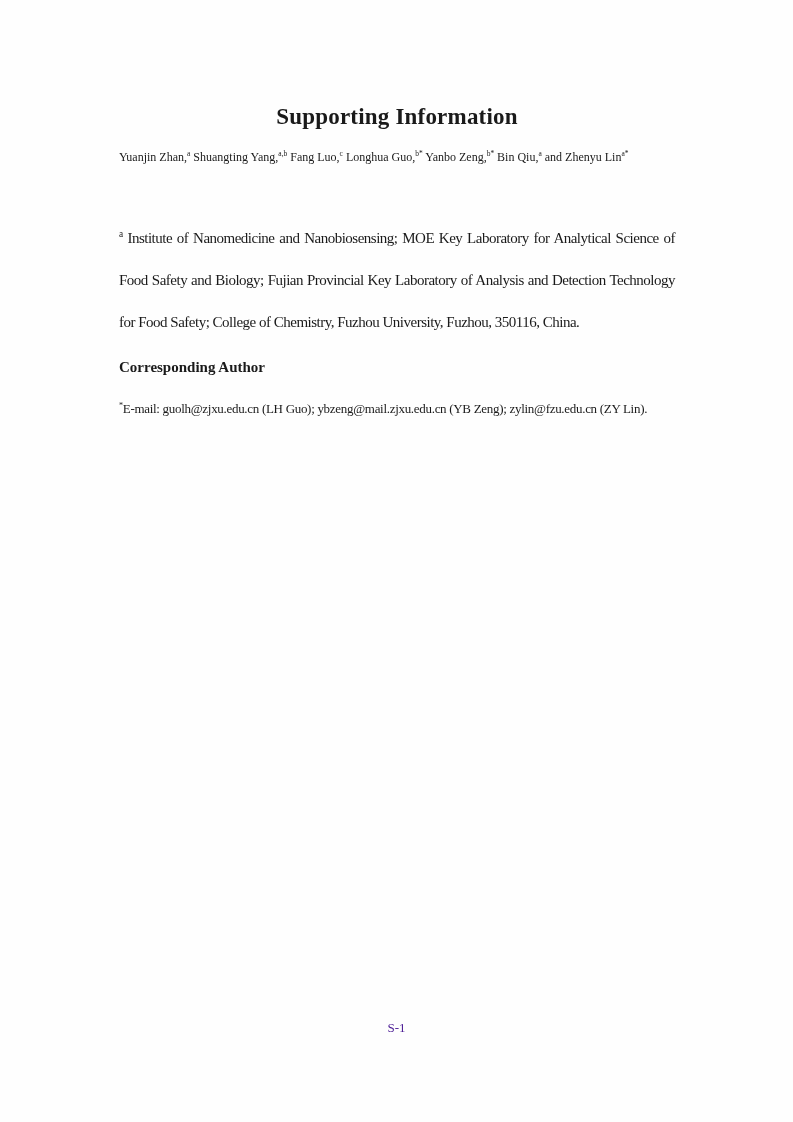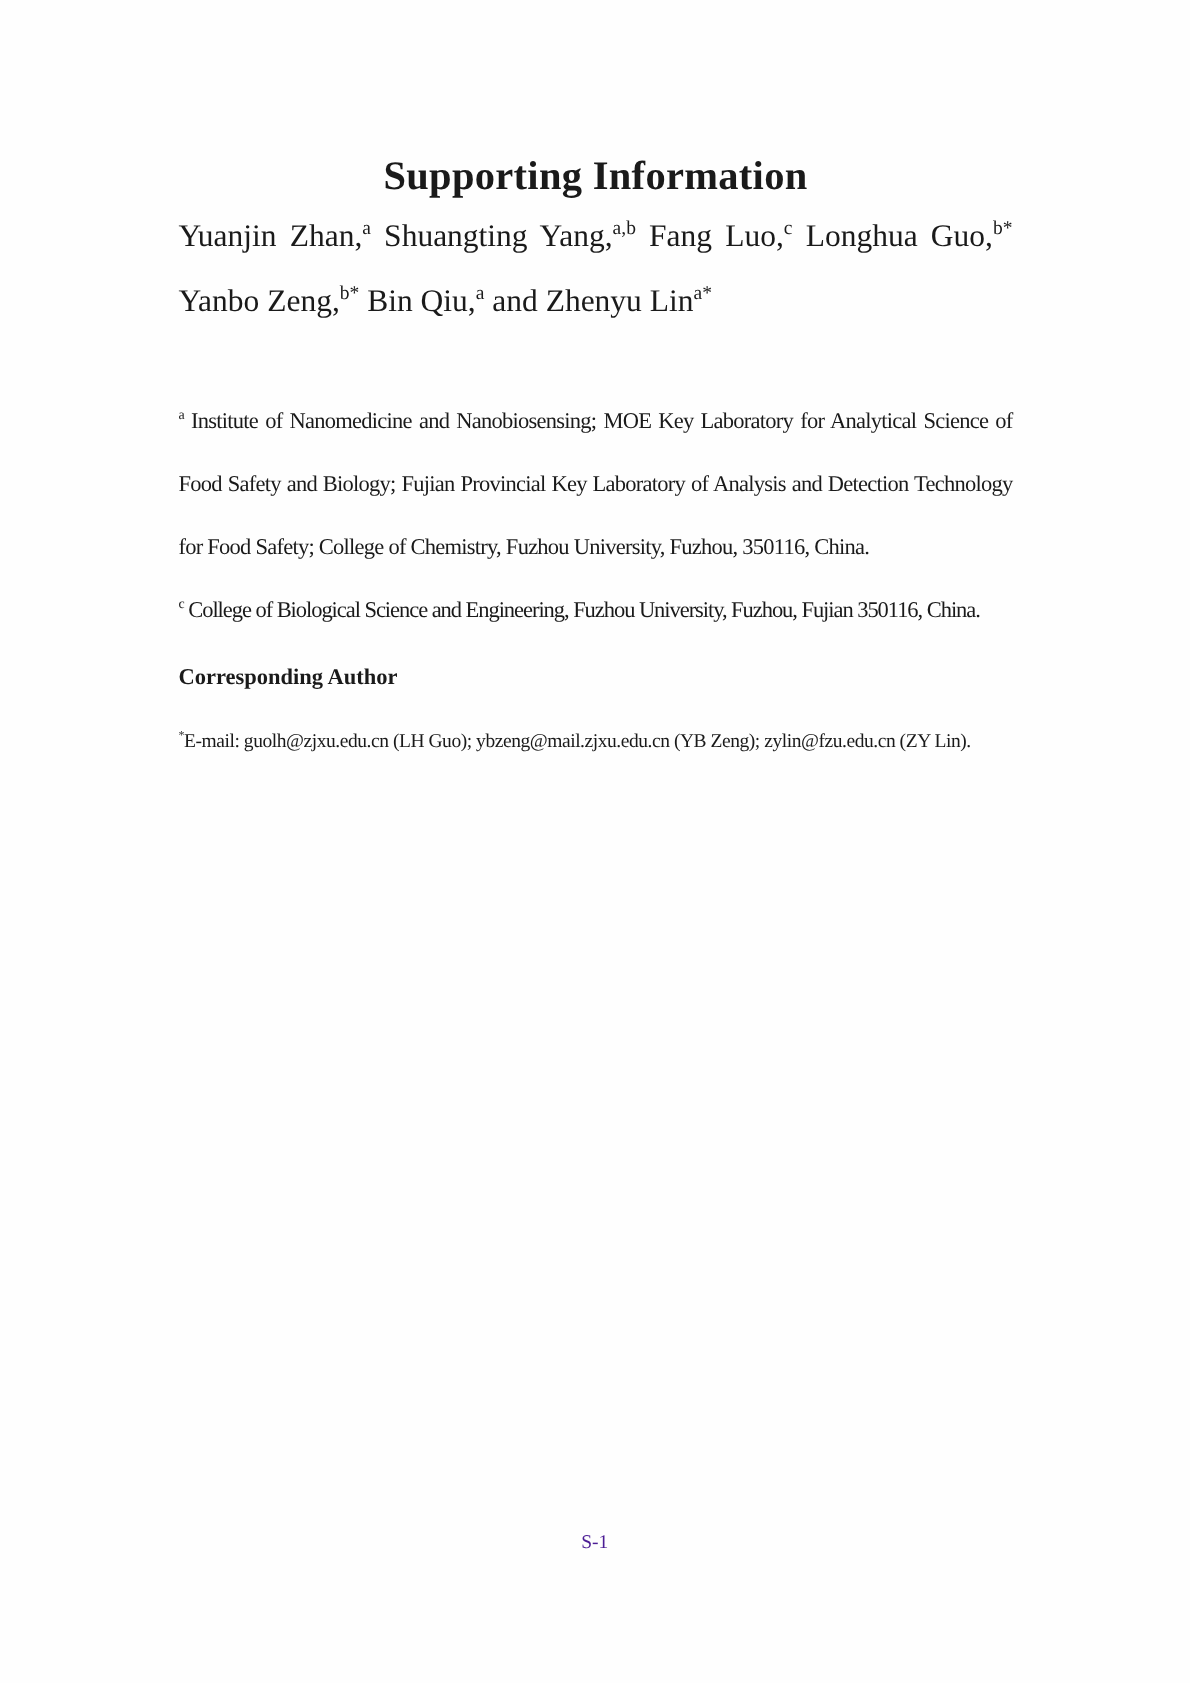--- a/index.html
+++ b/index.html
@@ -13,36 +13,36 @@
     color: #1a1a1a;
   }
   .content {
     position: absolute;
     left: 119px;
     top: 0;
     width: 556px;
   }
   .si-title {
     margin: 100px 0 0 0;
-    font-size: 27px;
+    font-size: 23px;
     font-weight: bold;
     text-align: center;
     line-height: 34px;
     letter-spacing: 0.2px;
   }
   .paper-title {
     margin: 42px 0 0 0;
     font-size: 21px;
     font-weight: bold;
     text-align: justify;
     line-height: 43.5px;
   }
   .authors {
     margin: 2px 0 0 0;
-    font-size: 21px;
+    font-size: 12px;
     text-align: justify;
     line-height: 43px;
   }
   .affils { margin-top: 38px; }
   .affil {
     margin: 0;
     font-size: 15px;
     text-align: justify;
     line-height: 42px;
   }
@@ -83,21 +83,20 @@
 <div class="page">
   <div class="content">
 
     <h1 class="si-title">Supporting Information</h1>
 
 
     <p class="authors">Yuanjin Zhan,<sup>a</sup> Shuangting Yang,<sup>a,b</sup> Fang Luo,<sup>c</sup> Longhua Guo,<sup>b*</sup> Yanbo Zeng,<sup>b*</sup> Bin Qiu,<sup>a</sup> and Zhenyu Lin<sup>a*</sup></p>
 
     <div class="affils">
       <p class="affil affil-a"><sup>a</sup> Institute of Nanomedicine and Nanobiosensing; MOE Key Laboratory for Analytical Science of Food Safety and Biology; Fujian Provincial Key Laboratory of Analysis and Detection Technology for Food Safety; College of Chemistry, Fuzhou University, Fuzhou, 350116, China.</p>
-      <p class="affil affil-c"><sup>c</sup> College of Biological Science and Engineering, Fuzhou University, Fuzhou, Fujian 350116, China.</p>
     </div>
 
     <p class="corr-head">Corresponding Author</p>
 
     <p class="email"><sup>*</sup>E-mail: guolh@zjxu.edu.cn (LH Guo); ybzeng@mail.zjxu.edu.cn (YB Zeng); zylin@fzu.edu.cn (ZY Lin).</p>
 
   </div>
 
   <div class="pageno">S-1</div>
 </div>

